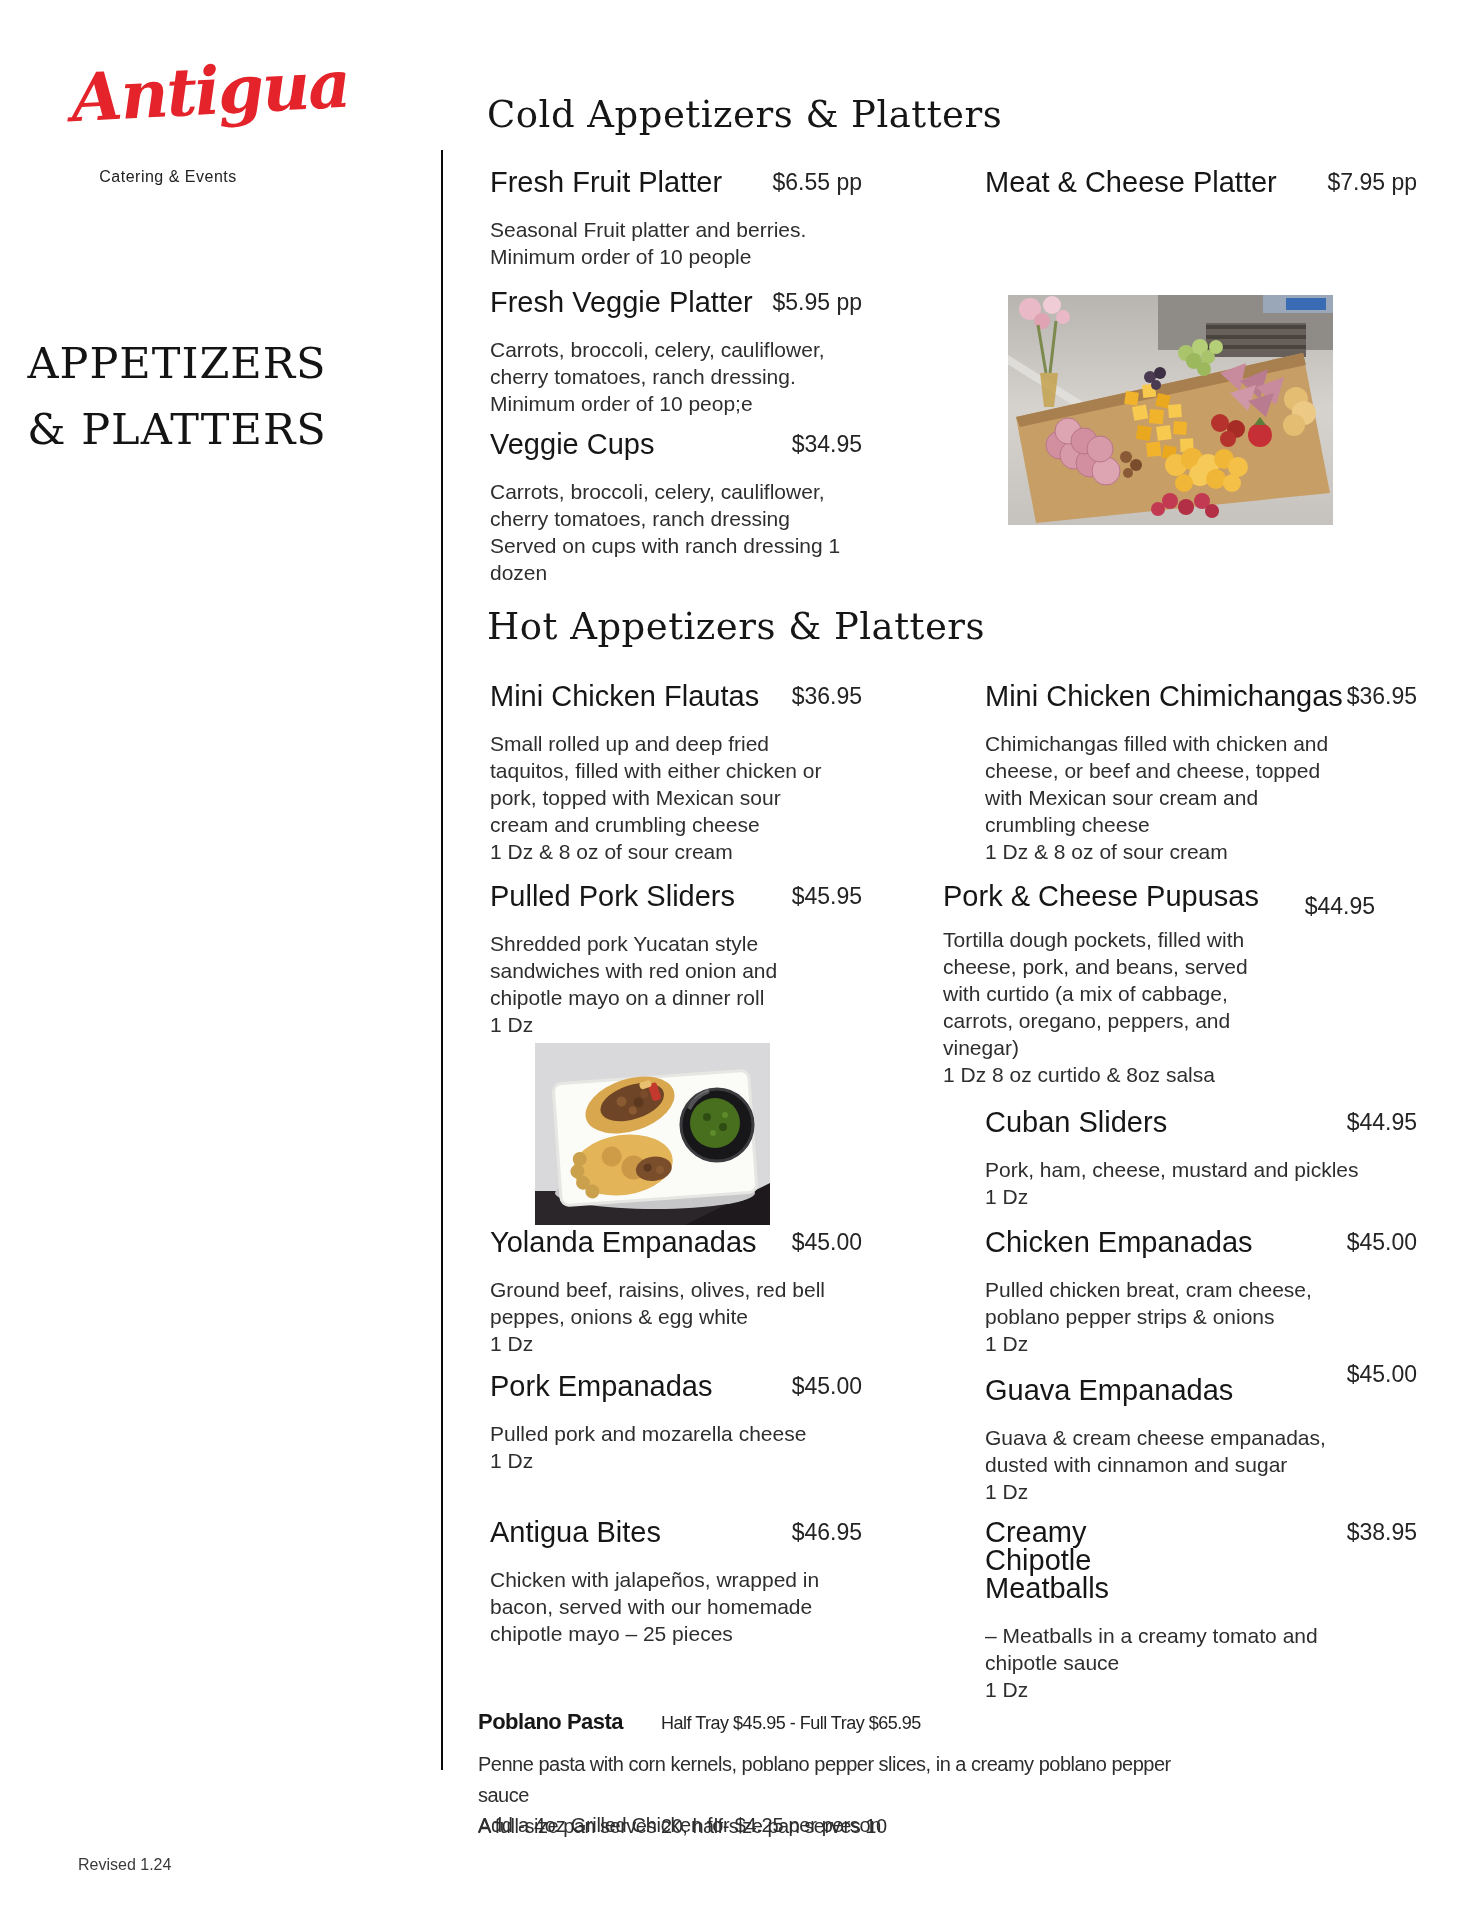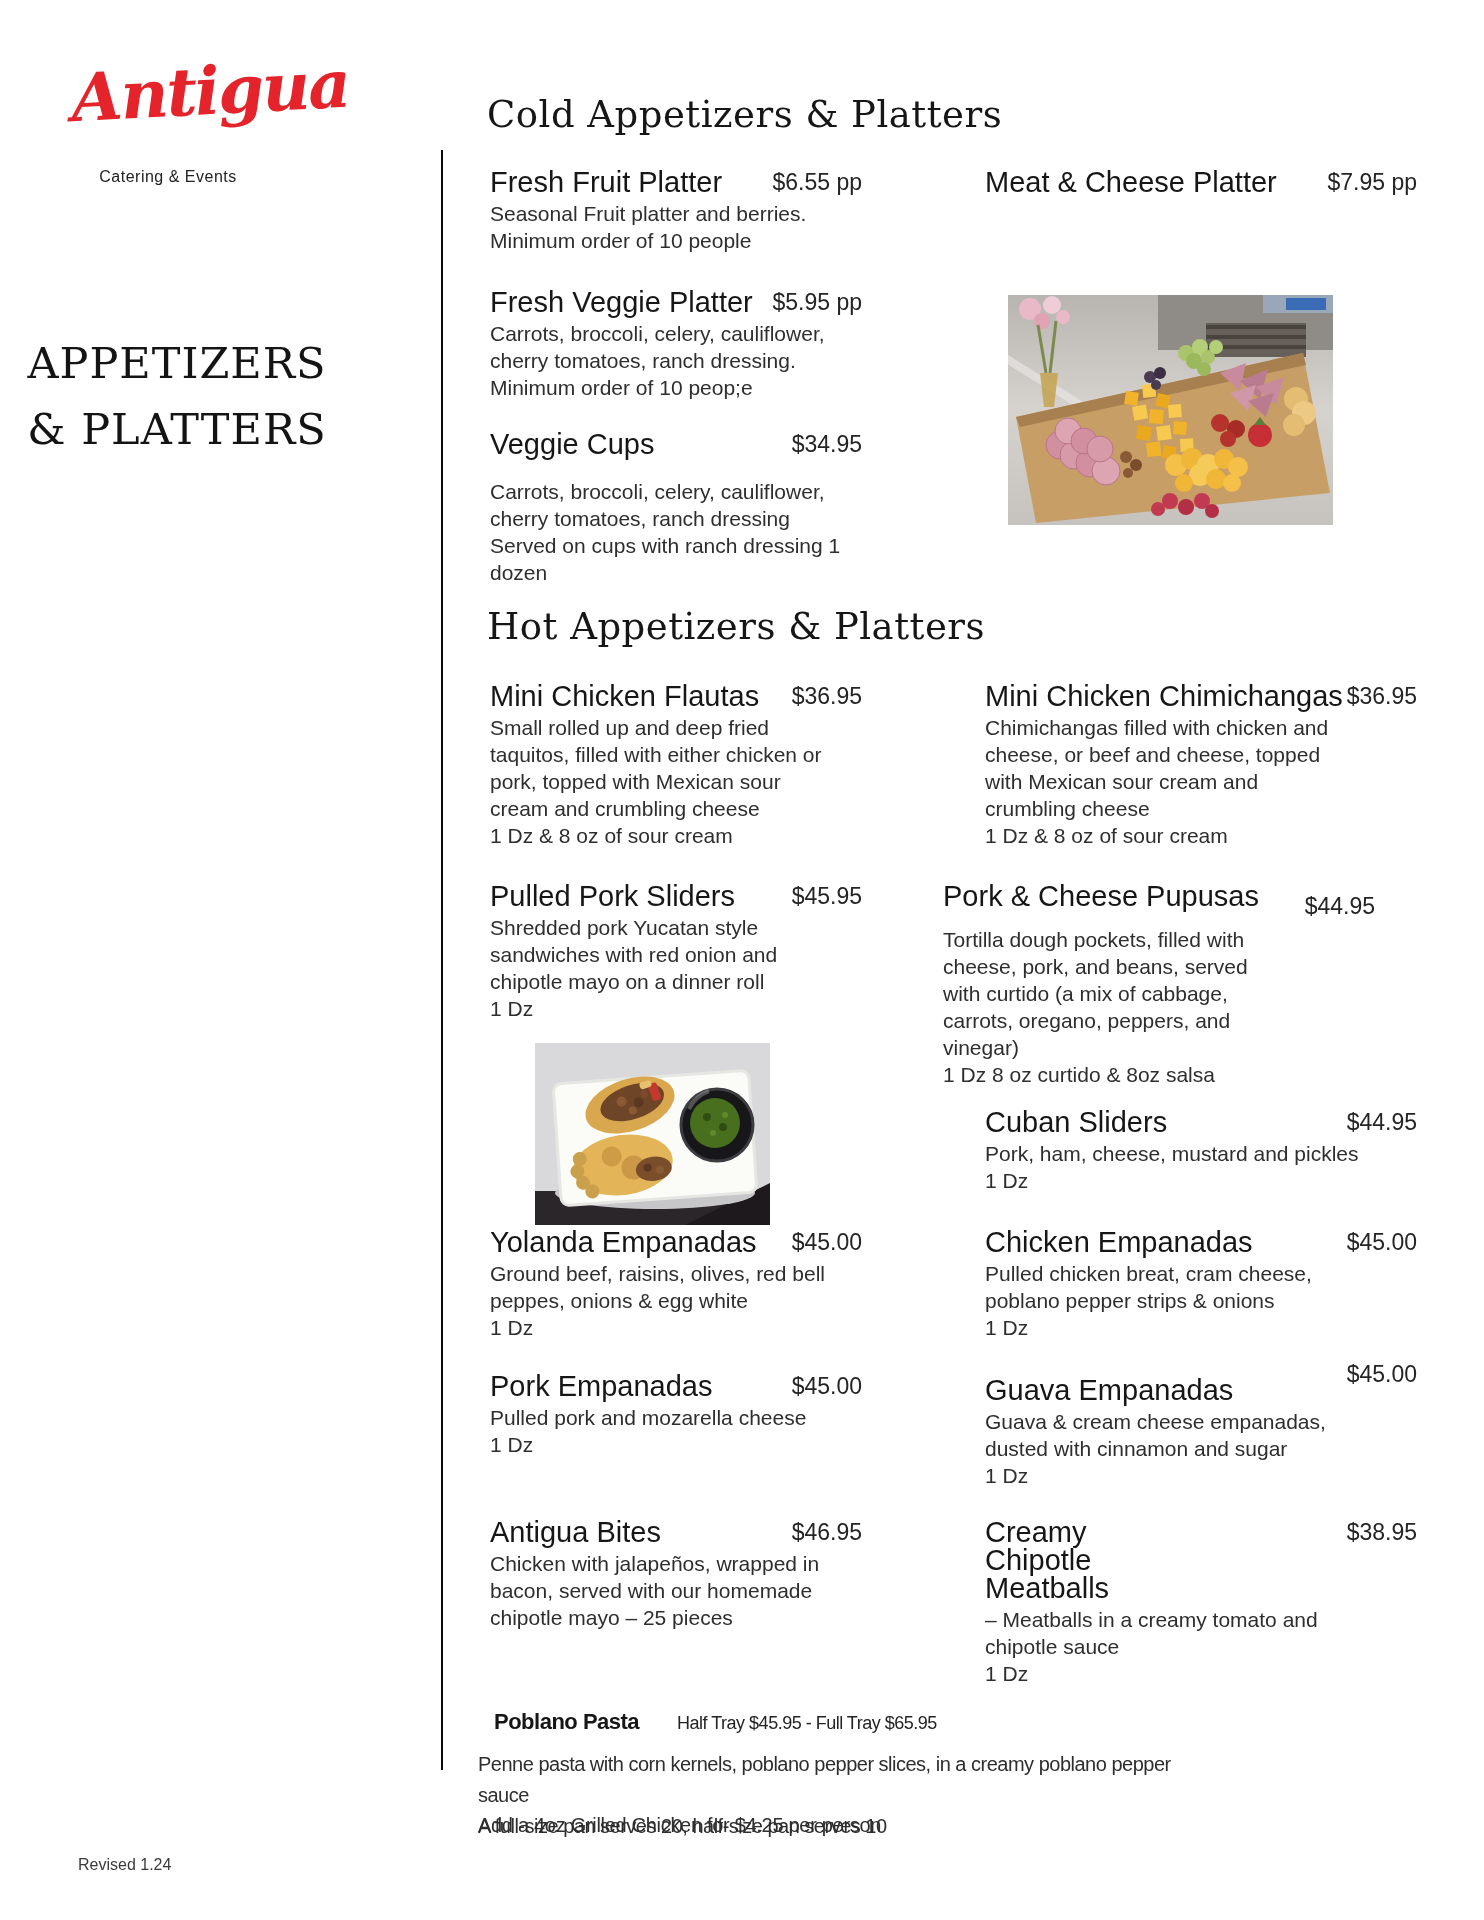--- a/index.html
+++ b/index.html
@@ -32,30 +32,30 @@
   .sec-title{
     position:absolute;font-family:"DejaVu Serif", serif;font-weight:400;
     font-size:37px;color:#161616;letter-spacing:0.5px;line-height:1.15;white-space:nowrap;
   }
 
   
   .item{position:absolute;}
   .item .row{display:flex;justify-content:space-between;align-items:flex-start;}
   .iname{font-weight:normal;font-size:29px;color:#161616;line-height:28px;}
   .iprice{font-size:23px;color:#242424;white-space:nowrap;line-height:28px;}
-  .idesc{margin-top:4px;font-size:21px;line-height:27px;color:#2e2e2e;white-space:pre-line;}
+  .idesc{margin-top:20px;font-size:21px;line-height:27px;color:#2e2e2e;white-space:pre-line;}
   .gap-lg{margin-top:20px;}
   .name-narrow{max-width:205px;}
   .price-low{margin-top:10px;}
   .name-drop{margin-top:16px;}
 
   
   .poblano-row{display:flex;align-items:baseline;gap:38px;}
   .cond{letter-spacing:-0.5px;}
-  .pob-name{font-weight:bold;font-size:22px;color:#161616;line-height:28px;margin-left:16px;}
+  .pob-name{font-weight:bold;font-size:22px;color:#161616;line-height:28px;}
   .pob-price{font-size:18px;color:#242424;white-space:nowrap;line-height:28px;margin-top:11px;}
   .pob-desc{margin-top:12px;font-size:20px;line-height:31px;color:#2e2e2e;white-space:pre-line;}
   .addon{position:absolute;font-size:20px;color:#2e2e2e;letter-spacing:-0.3px;}
   .revision{position:absolute;left:78px;top:1856px;font-size:16px;color:#3a3a3a;}
 
   
   .photo{position:absolute;display:block;}
 </style>
 </head>
 <body>

